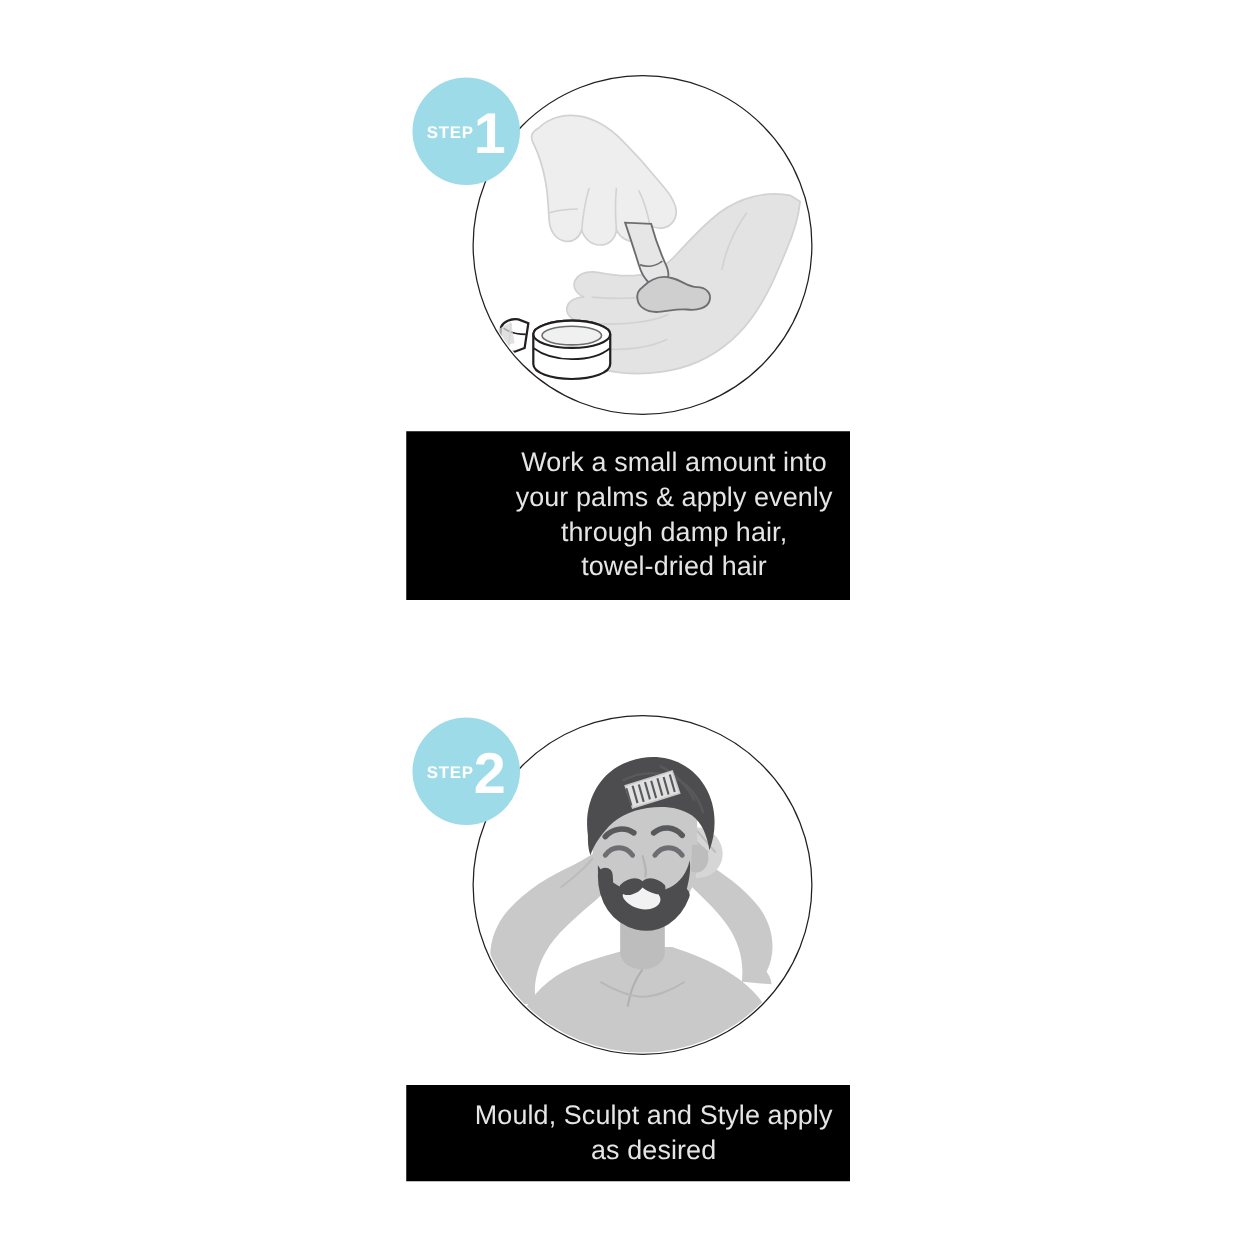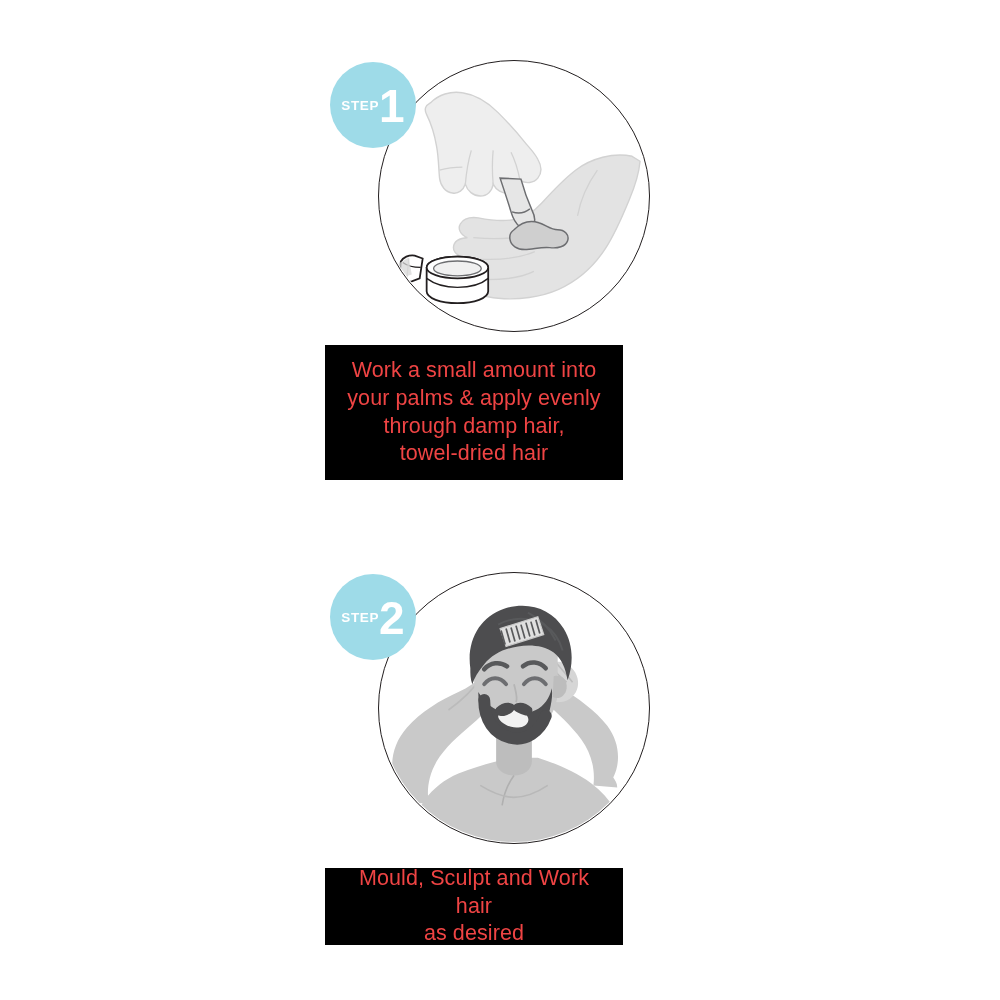--- a/index.html
+++ b/index.html
@@ -72,26 +72,26 @@
     color: #ffffff;
     font-size: 46px;
     font-weight: bold;
     line-height: 0.88;
   }
 
   
   .caption-box {
     position: absolute;
     left: 325px;
-    width: 298px;
+    width: 355px;
     background: #000000;
-    color: #ef4444;
+    color: #e5e5e5;
     display: flex;
     align-items: center;
-    justify-content: center;
+    justify-content: flex-end;
     text-align: center;
     box-sizing: border-box;
   }
   #caption-1 { top: 305px; height: 135px; }
   #caption-2 { top: 316px; height: 77px; }
   .caption-text {
     font-size: 21.5px;
     line-height: 1.30;
     font-weight: 500;
     letter-spacing: 0.1px;
@@ -278,16 +278,16 @@
       </svg>
     </div>
   </div>
 
   <div class="step-badge">
     <span class="step-badge-word">STEP</span>
     <span class="step-badge-num">2</span>
   </div>
 
   <div class="caption-box" id="caption-2">
-    <div class="caption-text">Mould, Sculpt and Work hair
+    <div class="caption-text">Mould, Sculpt and Style apply
 as desired</div>
   </div>
 </div>
 
 </body></html>

